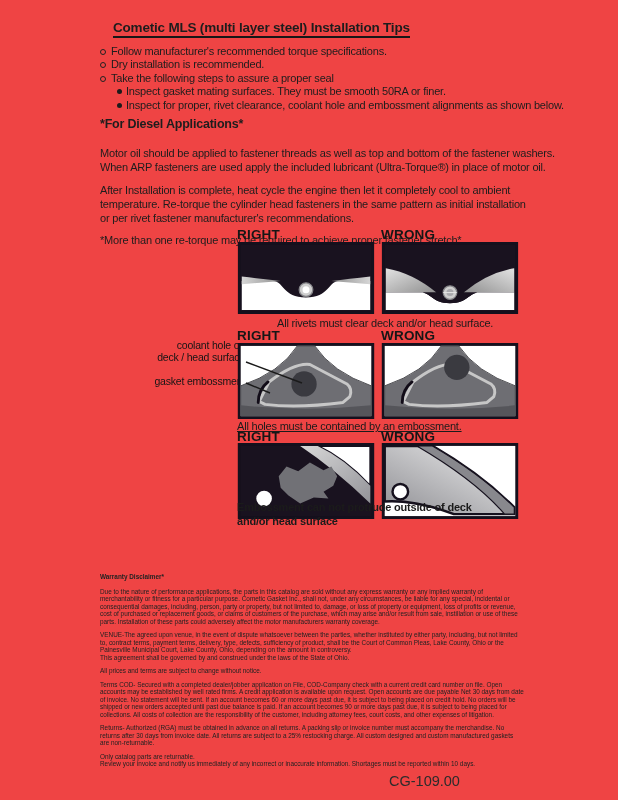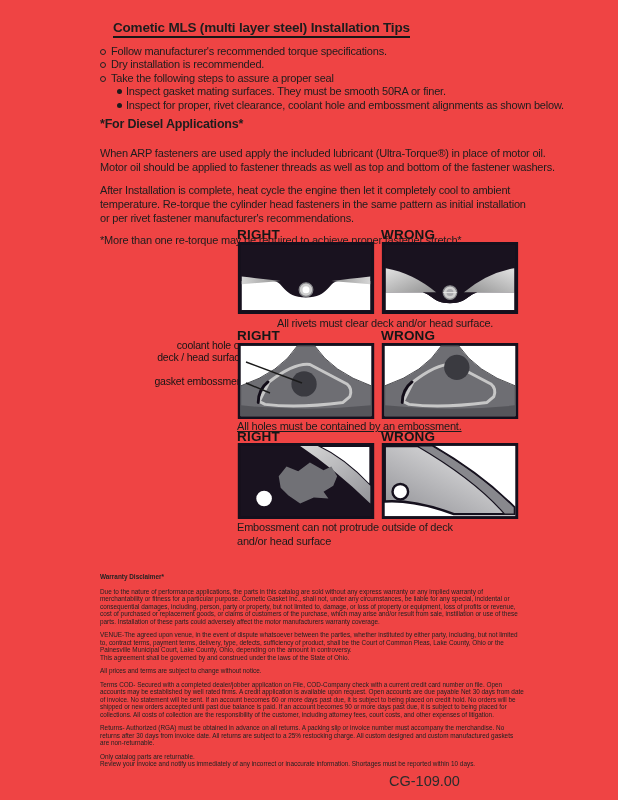--- a/index.html
+++ b/index.html
@@ -69,22 +69,22 @@
       <span>Inspect gasket mating surfaces.  They must be smooth 50RA or finer.</span>
     </div>
     <div class="bullet-row sub">
       <span class="marker-f"></span>
       <span>Inspect for proper, rivet clearance, coolant hole and embossment alignments as shown below.</span>
     </div>
   </div>
 
   <div class="abs diesel">
     <h2>*For Diesel Applications*</h2>
+    <div class="pline">Motor oil should be applied to fastener threads as well as top and bottom of the fastener washers.</div>
     <div class="pline">When ARP fasteners are used apply the included lubricant (Ultra-Torque®) in place of motor oil.</div>
-    <div class="pline">Motor oil should be applied to fastener threads as well as top and bottom of the fastener washers.</div>
     <div class="pgap"></div>
     <div class="pline">After Installation is complete, heat cycle the engine then let it completely cool to ambient</div>
     <div class="pline">temperature. Re-torque the cylinder head fasteners in the same pattern as initial installation</div>
     <div class="pline">or per rivet fastener manufacturer's recommendations.</div>
     <div class="pgap"></div>
     <div class="pline">*More than one re-torque may be required to achieve proper fastener stretch*</div>
   </div>
 
   <div class="abs dg-header" style="left:237px; top:227px;">RIGHT</div>
   <div class="abs dg-header" style="left:381px; top:227px;">WRONG</div>
@@ -195,21 +195,21 @@
           <stop offset="0" stop-color="#8f8f94"></stop>
             <stop offset="1" stop-color="#f0f0f0"></stop>
         </linearGradient>
       </defs>
       <rect x="1.5" y="1.5" width="137" height="75" fill="#ffffff" stroke="#15101d" stroke-width="3"></rect>
       <path d="M3,3 L52,3 Q102,32 136,66 L136,73 L74,73 Q34,58 3,60 Z" fill="url(#g6)" stroke="#15101d" stroke-width="2.5"></path>
       <path d="M36,3 L52,3 Q102,32 136,66 L136,73 L126,73 Q96,38 36,3 Z" fill="#88888d" stroke="#15101d" stroke-width="1.2"></path>
       <circle cx="19" cy="50" r="8" fill="#ffffff" stroke="#15101d" stroke-width="2.5"></circle>
     </svg>
   </div>
-  <div class="abs caption" style="left:237px; top:521px;">
+  <div class="abs caption" style="left:237px; top:501px;font-weight:bold;">
     <div>Embossment can not protrude outside of deck</div>
     <div>and/or head surface</div>
   </div>
 
   <div class="abs fine">
     <div class="fh">Warranty Disclaimer*</div>
     <div class="fp">Due to the nature of performance applications, the parts in this catalog are sold without any express warranty or any implied warranty of merchantability or fitness for a particular purpose.  Cometic Gasket Inc., shall not, under any circumstances, be liable for any special, incidental or consequential damages, including, person, party or property, but not limited to, damage, or loss of property or equipment, loss of profits or revenue, cost of purchased or replacement goods, or claims of customers of the purchase, which may arise and/or result from sale, instillation or use of these parts.  Installation of these parts could adversely affect the motor manufacturers warranty coverage.</div>
     <div class="fl">VENUE-The agreed upon venue, in the event of dispute whatsoever between the parties, whether instituted by either party, including, but not limited to, contract terms, payment terms, delivery, type, defects, sufficiency of product, shall be the Court of Common Pleas, Lake County, Ohio or the Painesville Municipal Court, Lake County, Ohio, depending on the amount in controversy.</div>
     <div class="fp">This agreement shall be governed by and construed under the laws of the State of Ohio.</div>
     <div class="fp">All prices and terms are subject to change without notice.</div>

